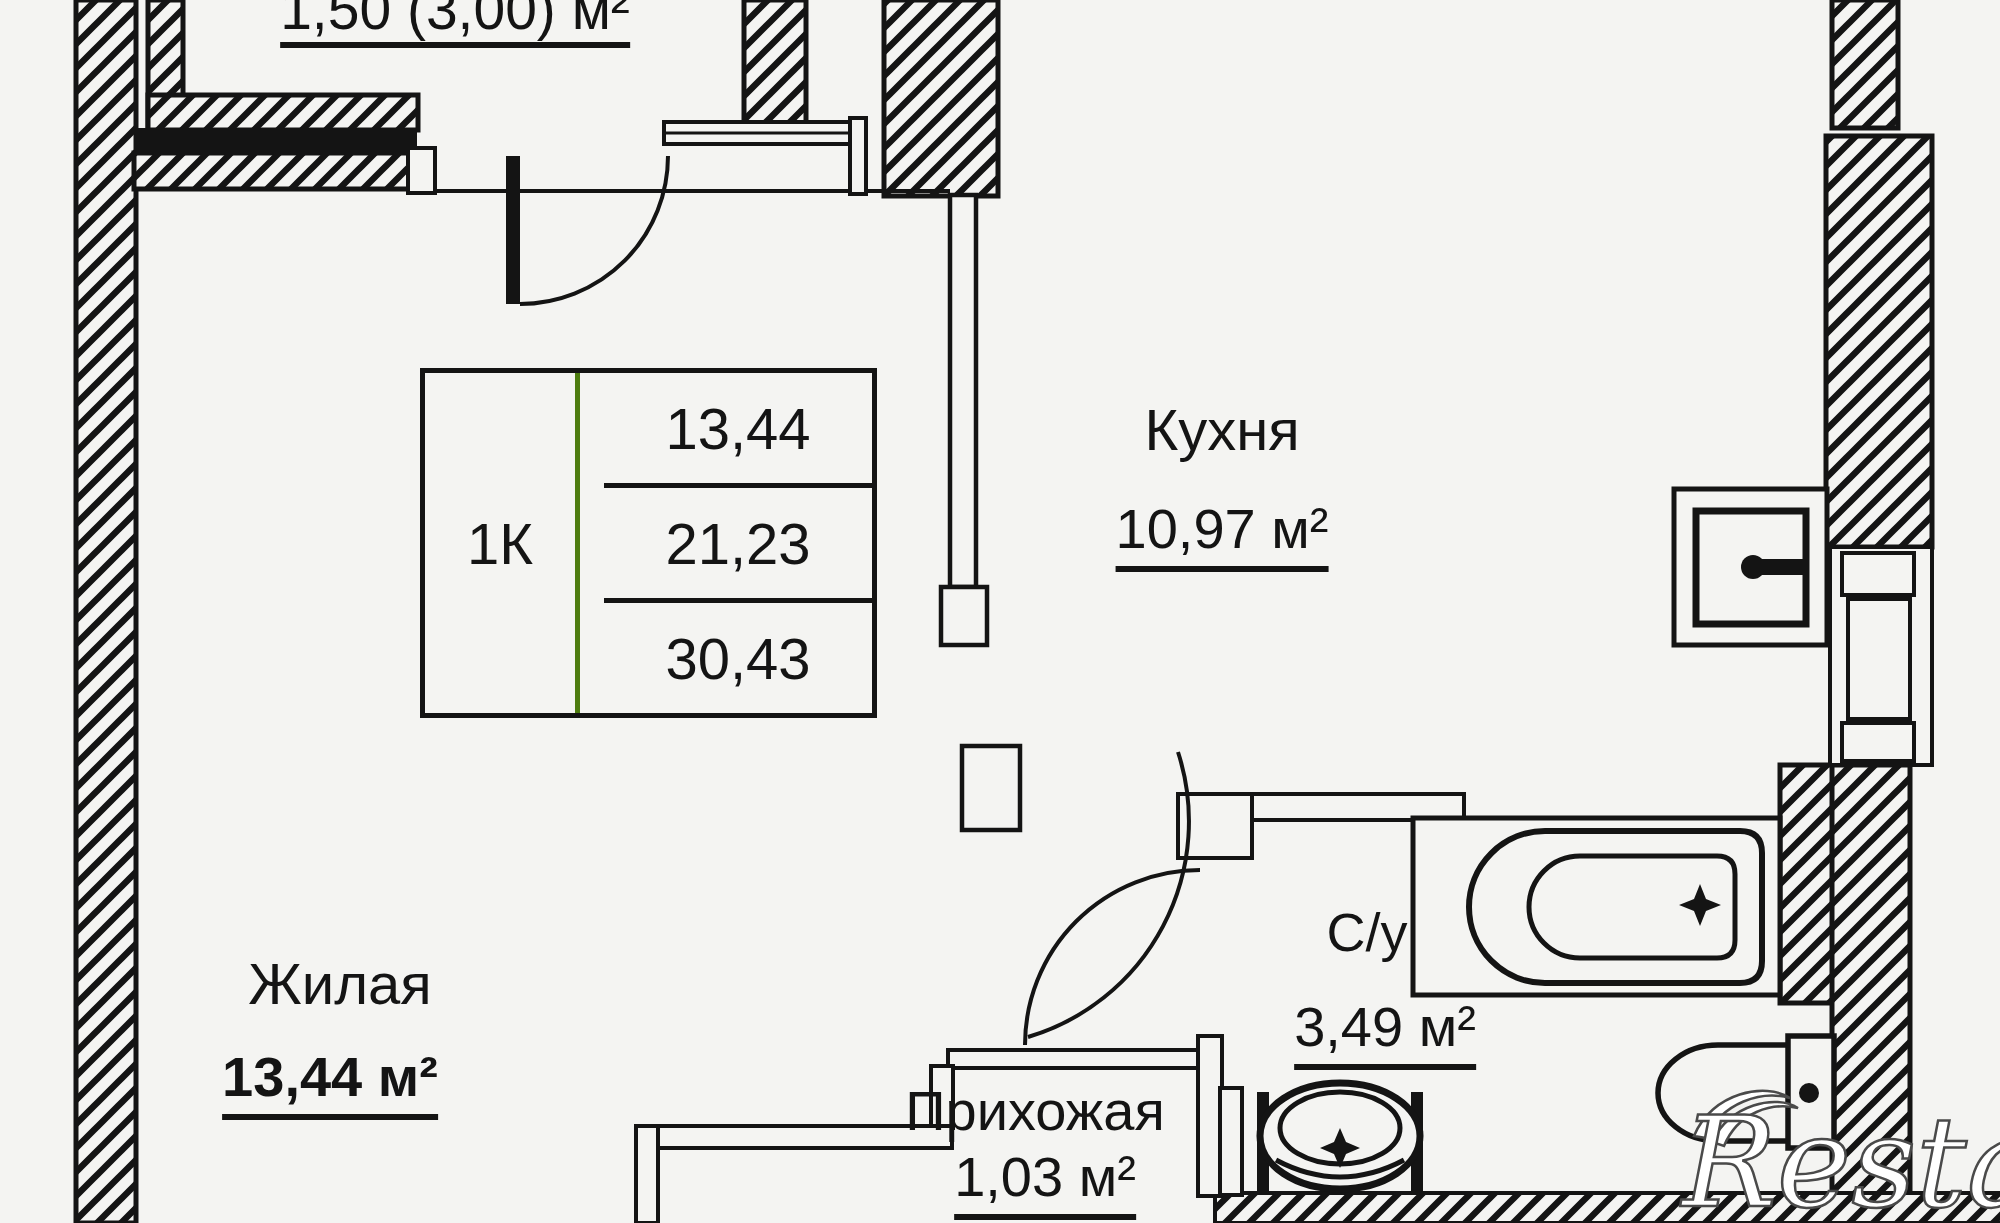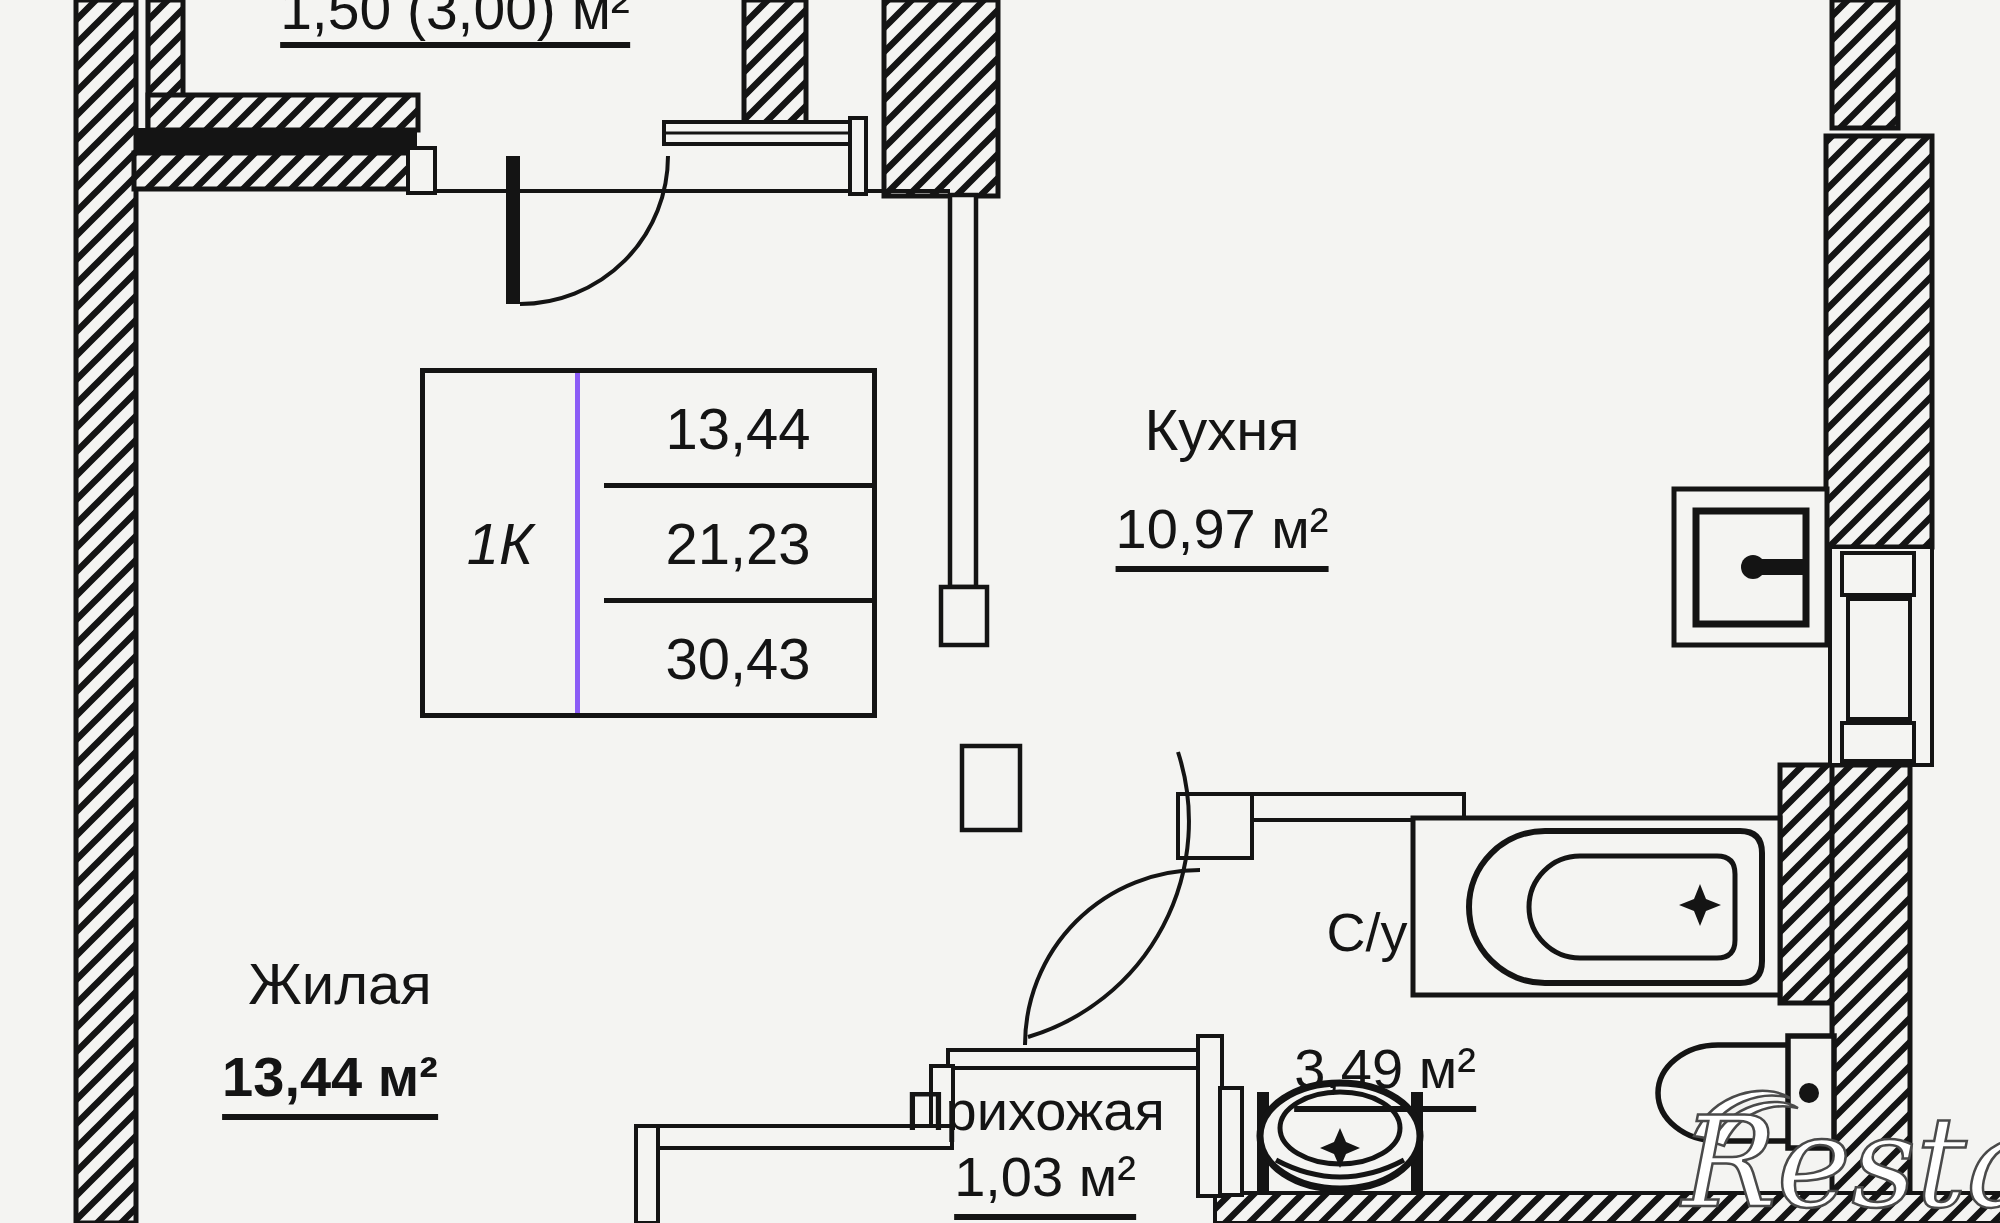--- a/index.html
+++ b/index.html
@@ -22,21 +22,21 @@
   }
   .room-name{font-size:58px;}
   .room-area{font-size:56px;}
   .underl{border-bottom:6px solid #141414;padding-bottom:9px;}
   .balcony-lbl{font-size:57px;border-bottom:6px solid #141414;padding-bottom:4px;}
   .info-table{
     position:absolute;left:420px;top:368px;width:457px;height:350px;
     border:5px solid #141414;display:flex;box-sizing:border-box;
     font-size:58px;background:transparent;
   }
-  .type-cell{width:150px;display:flex;align-items:center;justify-content:center;border-right:5px solid #8b5cf6;font-style:italic;}
+  .type-cell{width:150px;display:flex;align-items:center;justify-content:center;border-right:5px solid #4d7c0f;}
   .vals{flex:1;display:flex;flex-direction:column;}
   .val-row{flex:1;display:flex;align-items:center;justify-content:center;border-bottom:5px solid #141414;margin-left:24px;}
   .val-row:last-child{border-bottom:none;}
 </style>
 </head>
 <body>
 
 <div class="stage">
 
   <svg width="2000" height="1223" viewBox="0 0 2000 1223">
@@ -147,21 +147,21 @@
   <div class="lbl room-name" style="left:1222px;top:384px;margin-top:16px;">Кухня</div>
   <div class="lbl room-area underl" style="left:1222px;top:492px;margin-top:8px;">10,97 м²</div>
 
   <div class="lbl room-name" style="left:340px;top:942px;margin-top:12px;">Жилая</div>
   <div class="lbl room-area underl" style="left:330px;top:1048px;font-weight:bold;">13,44 м²</div>
 
   <div class="lbl room-name" style="left:1035px;top:1082px;font-size:56px;">Прихожая</div>
   <div class="lbl room-area underl" style="left:1045px;top:1148px;">1,03 м²</div>
 
   <div class="lbl room-name" style="left:1367px;top:905px;font-size:54px;">С/у</div>
-  <div class="lbl room-area underl" style="left:1385px;top:998px;margin-top:42px;">3,49 м²</div>
+  <div class="lbl room-area underl" style="left:1385px;top:998px;">3,49 м²</div>
 
   <div class="info-table">
     <div class="type-cell">1К</div>
     <div class="vals">
       <div class="val-row">13,44</div>
       <div class="val-row">21,23</div>
       <div class="val-row">30,43</div>
     </div>
   </div>
 

